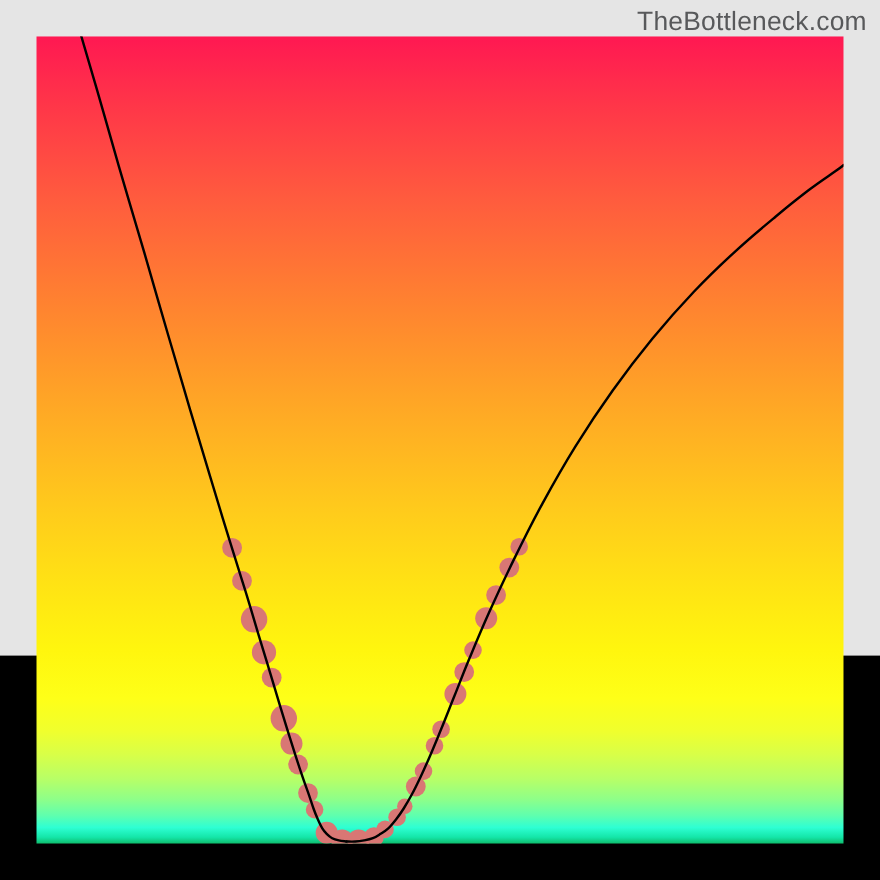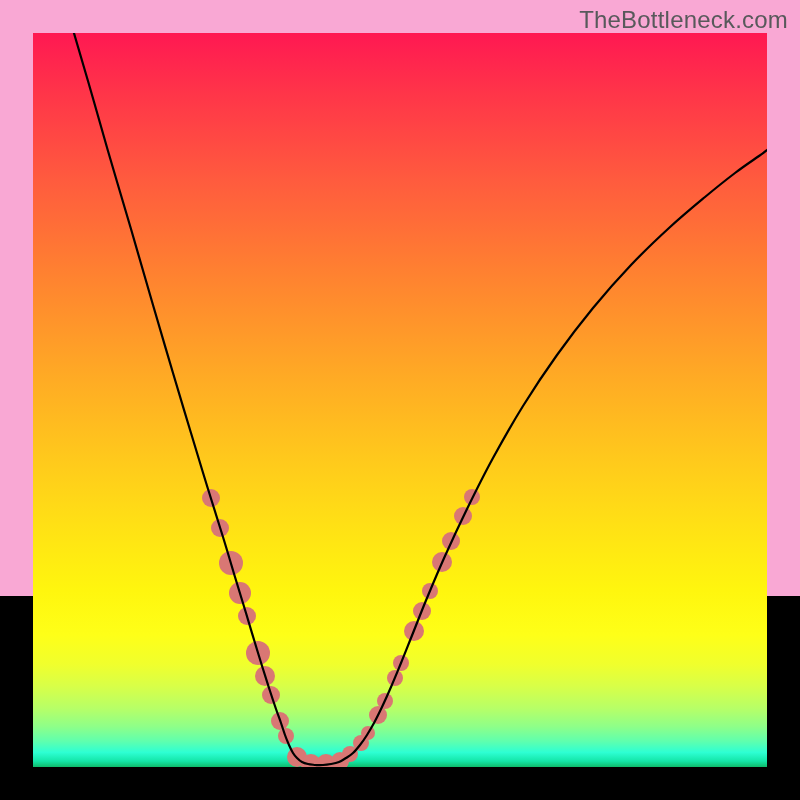--- a/index.html
+++ b/index.html
@@ -1,21 +1,21 @@
 <!DOCTYPE html>
 <html><head>
 <meta charset="utf-8">
 <style>
   * { margin: 0; padding: 0; box-sizing: border-box; }
   html, body { width: 800px; height: 800px; overflow: hidden; background: #000; }
   .frame {
     position: relative;
     width: 800px;
     height: 596px;
-    background: #f9a8d4;
+    background: #e5e5e5;
   }
   .watermark {
     position: absolute;
     top: 6px;
     right: 12px;
     font-family: Arial, Helvetica, sans-serif;
     font-size: 24px;
     font-weight: 500;
     color: #58595b;
     letter-spacing: 0.2px;

